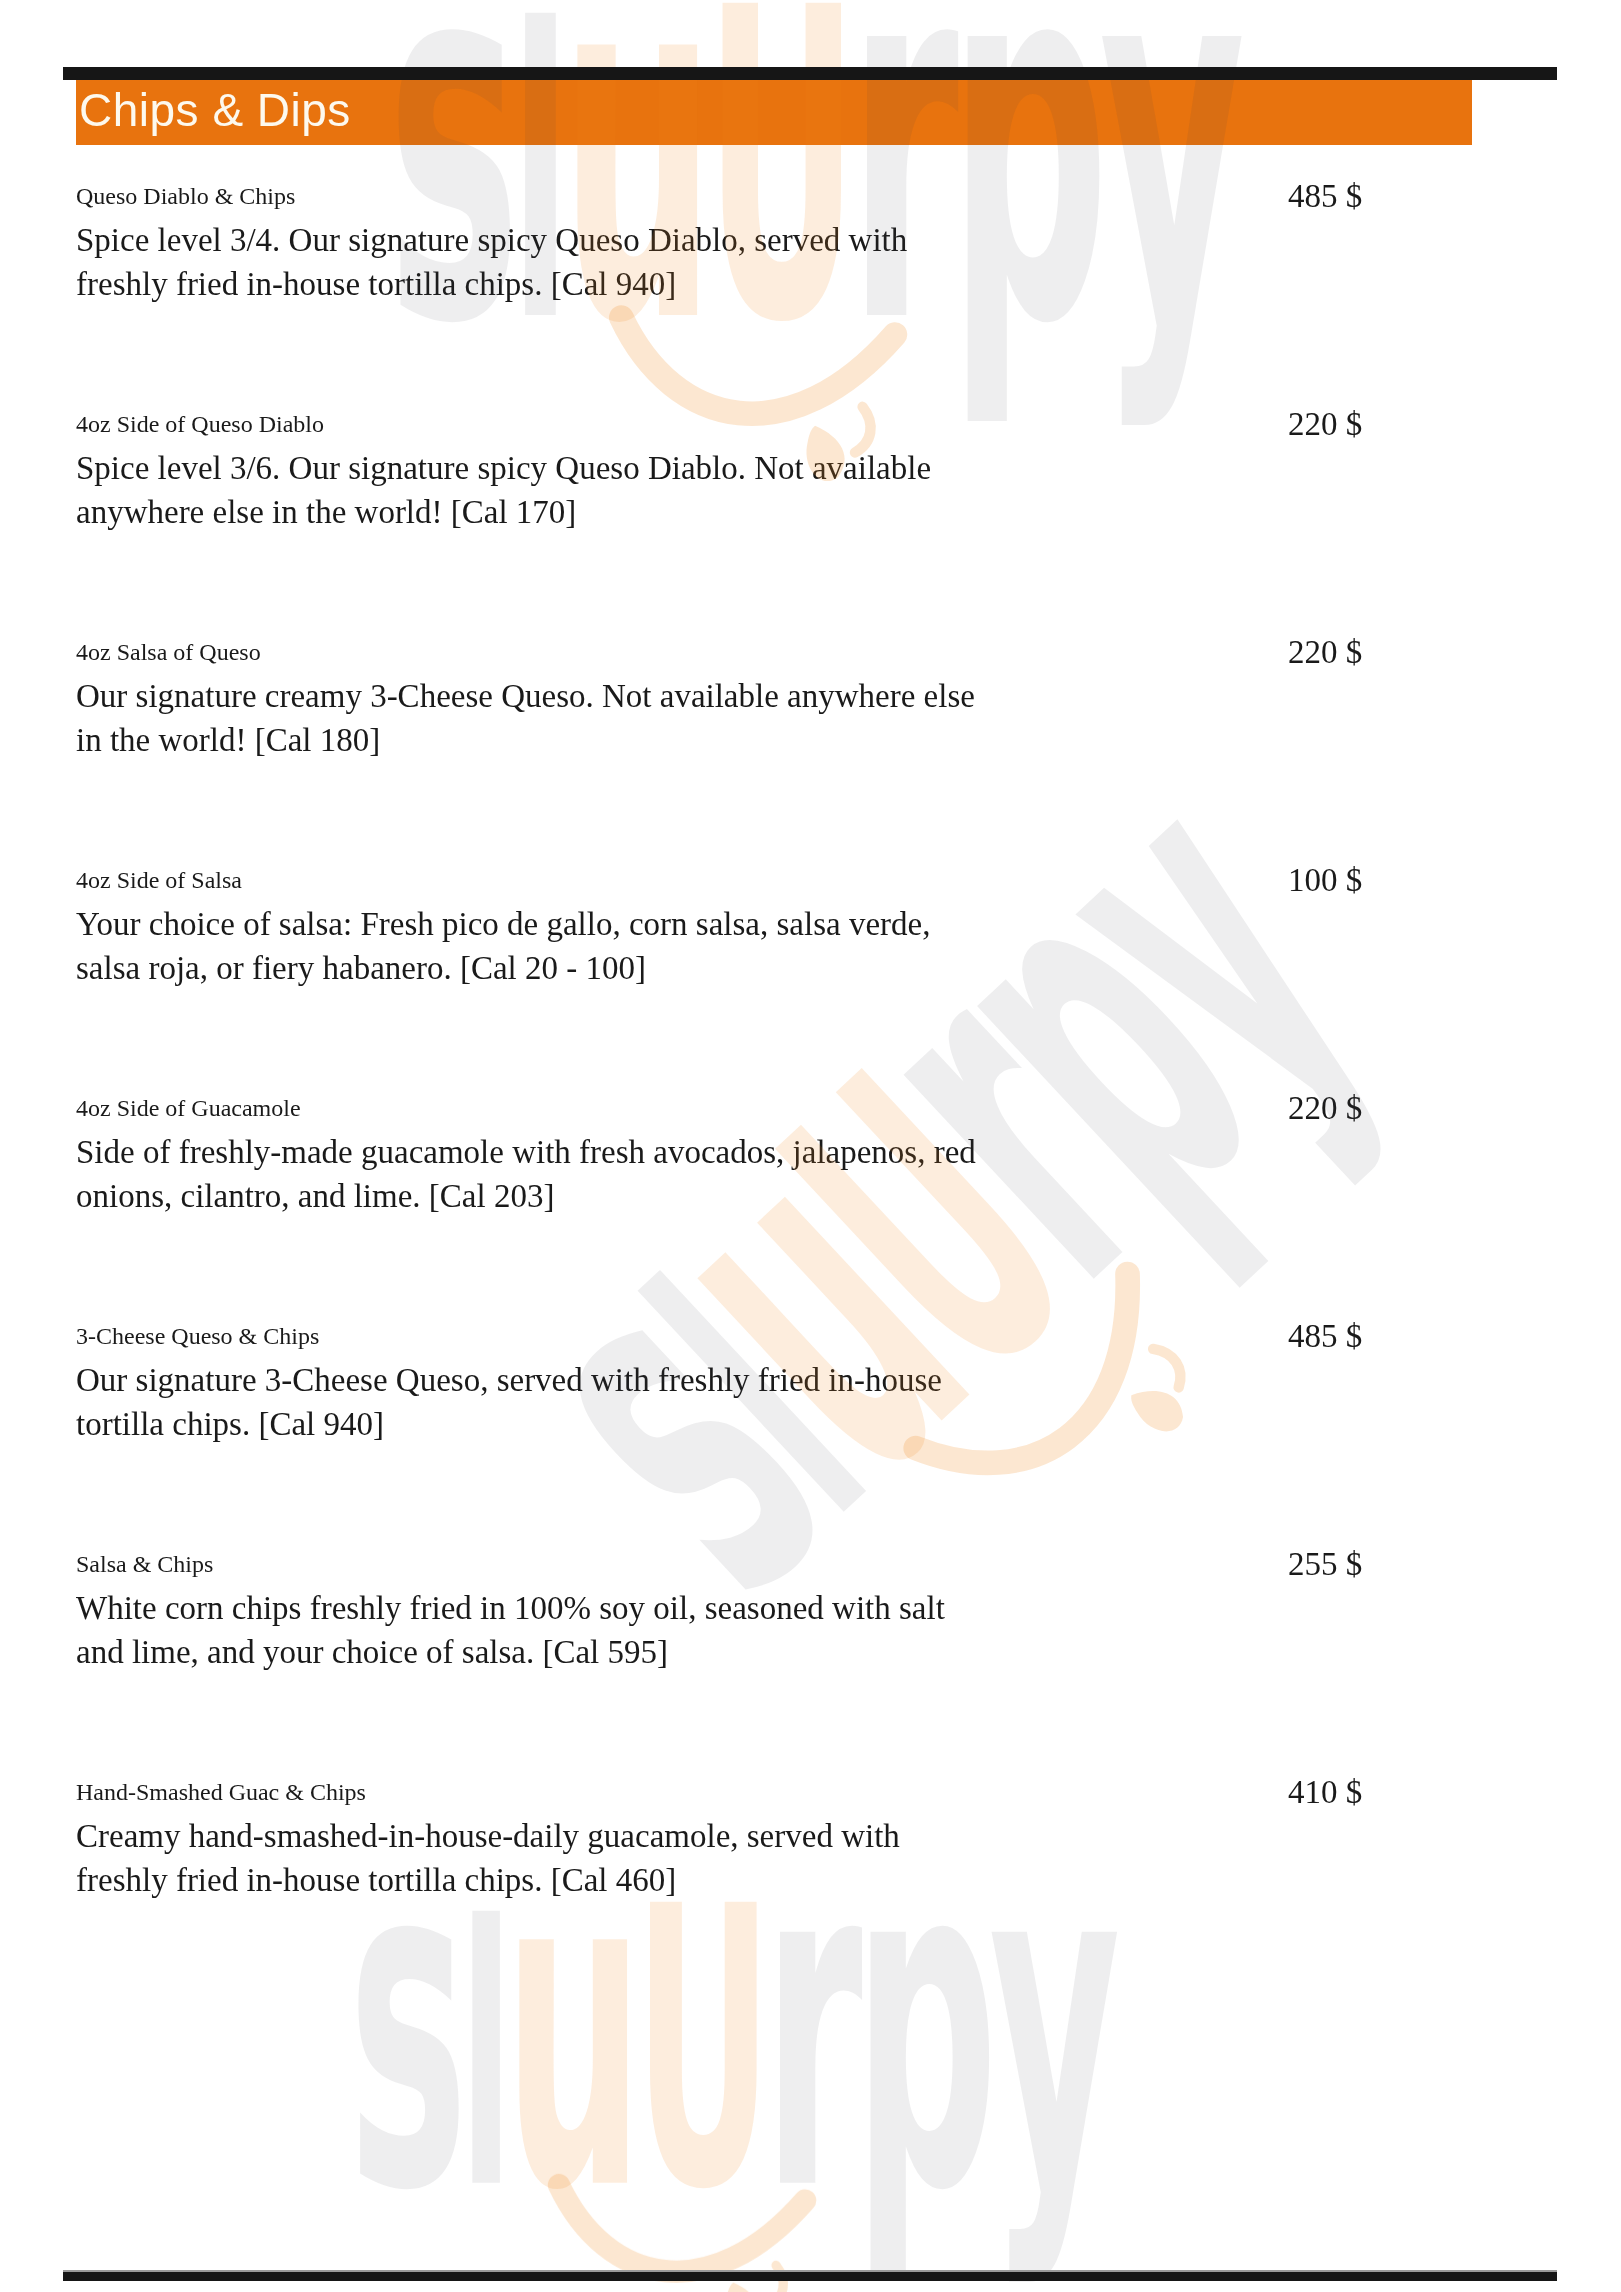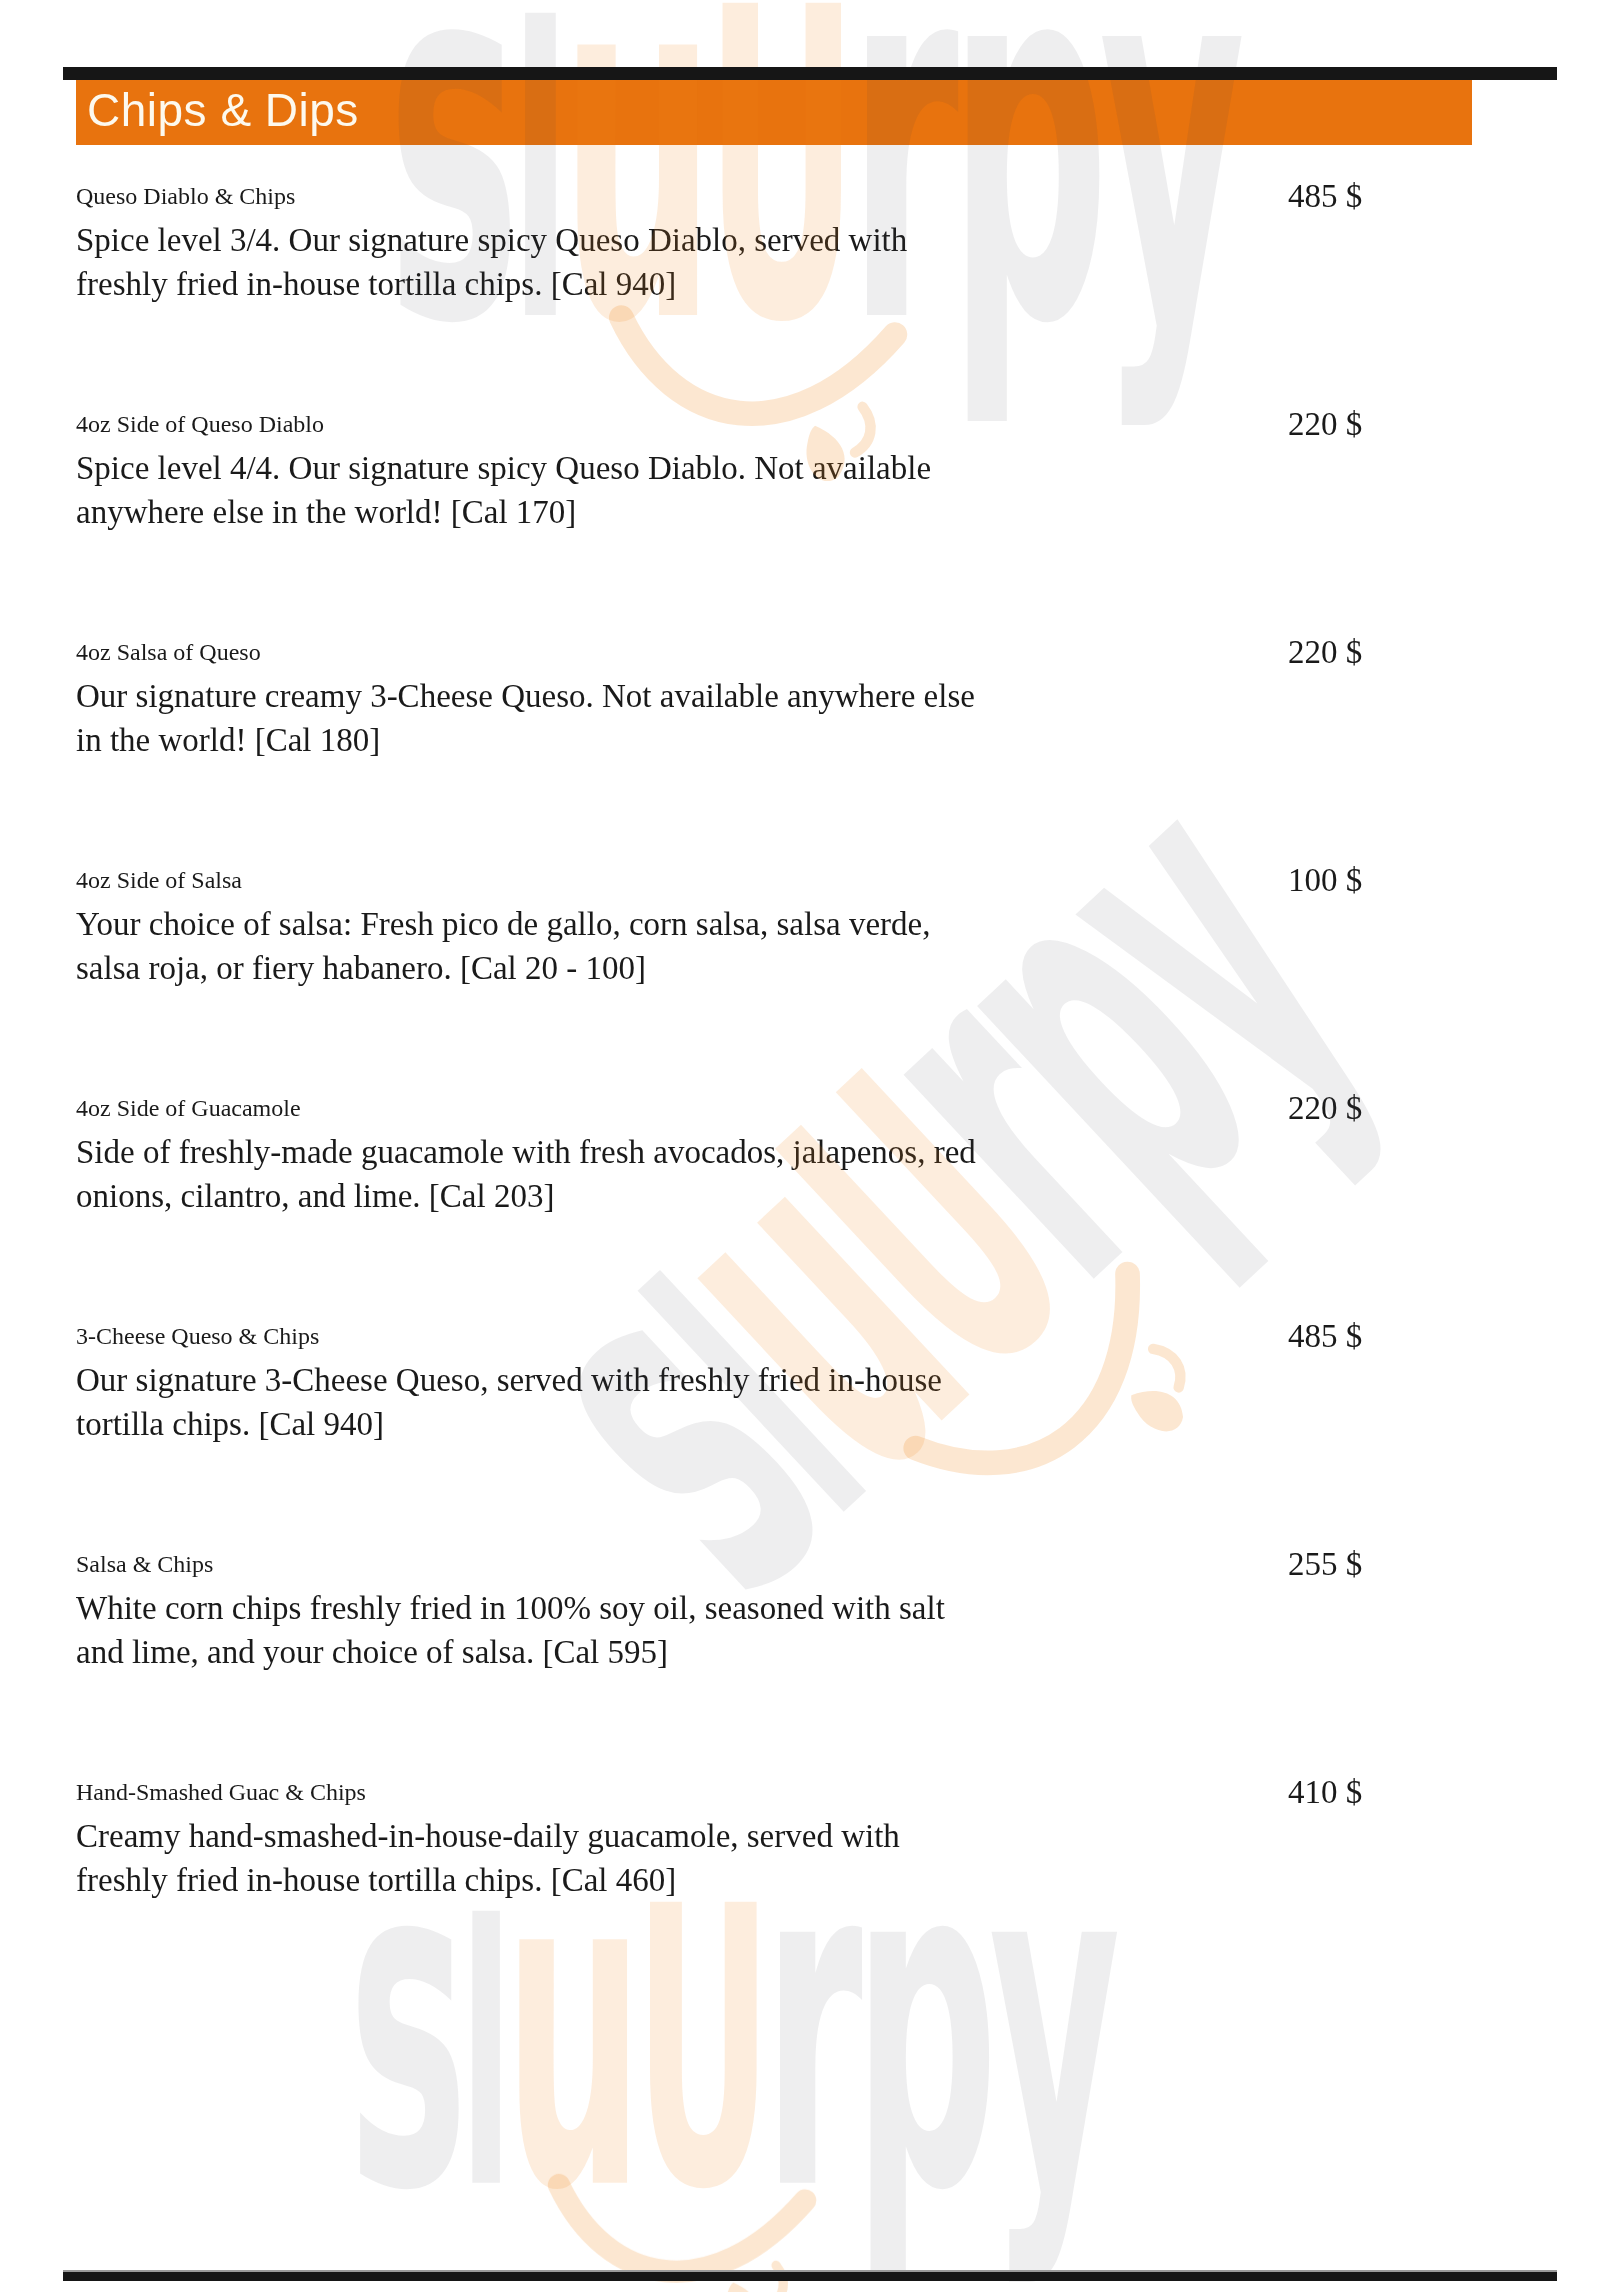--- a/index.html
+++ b/index.html
@@ -25,21 +25,21 @@
   }
   .header-bar{
     position:absolute;left:76px;top:79px;width:1396px;height:66px;
     background:var(--accent);z-index:2;
     display:flex;align-items:center;
   }
   .header-title{
     font-family:"Liberation Sans", sans-serif;
     font-size:46px;line-height:1;
     color:#fdf9ee;
-    padding-left:11px;padding-bottom:3.9px;
+    padding-left:3px;padding-bottom:3.9px;
     letter-spacing:0.5px;
   }
   .bottom-rule{
     position:absolute;left:63px;top:2270px;width:1494px;height:8.8px;
     background:var(--rule);border-top:2.9px solid #9a9a9a;z-index:7;
   }
   
   .menu{
     position:absolute;left:76px;top:174px;width:1482px;z-index:2;
   }
@@ -97,21 +97,21 @@
   <div class="menu" id="menu-list">
     <div class="item">
       <div class="item-name">Queso Diablo &amp; Chips</div>
       <div class="item-desc">Spice level 3/4. Our signature spicy Queso Diablo, served with
 freshly fried in-house tortilla chips. [Cal 940]</div>
       <div class="item-price">485 $</div>
     </div>
 
     <div class="item">
       <div class="item-name">4oz Side of Queso Diablo</div>
-      <div class="item-desc">Spice level 4/4. Our signature spicy Queso Diablo. Not available
+      <div class="item-desc">Spice level 3/6. Our signature spicy Queso Diablo. Not available
 anywhere else in the world! [Cal 170]</div>
       <div class="item-price">220 $</div>
     </div>
 
     <div class="item">
       <div class="item-name">4oz Salsa of Queso</div>
       <div class="item-desc">Our signature creamy 3-Cheese Queso. Not available anywhere else
 in the world! [Cal 180]</div>
       <div class="item-price">220 $</div>
     </div>

